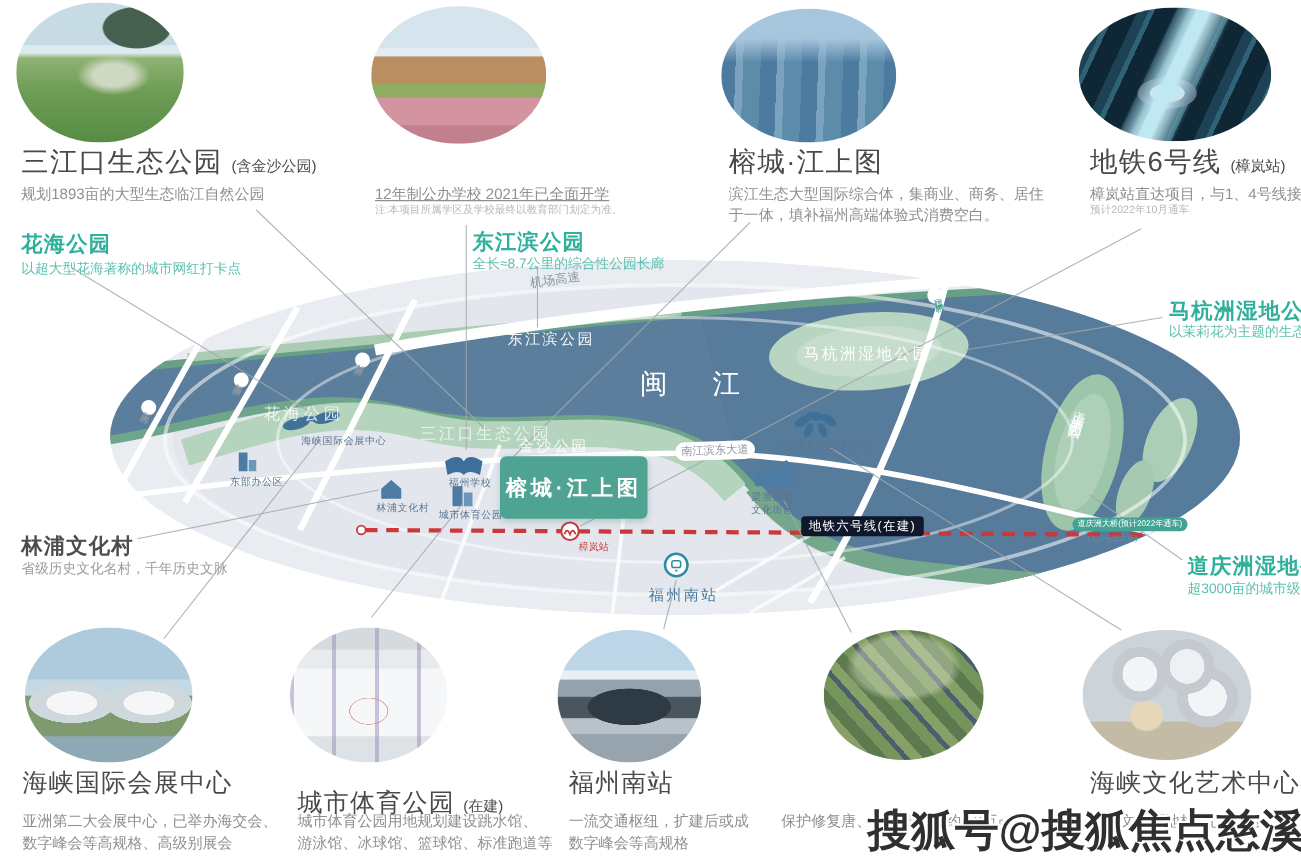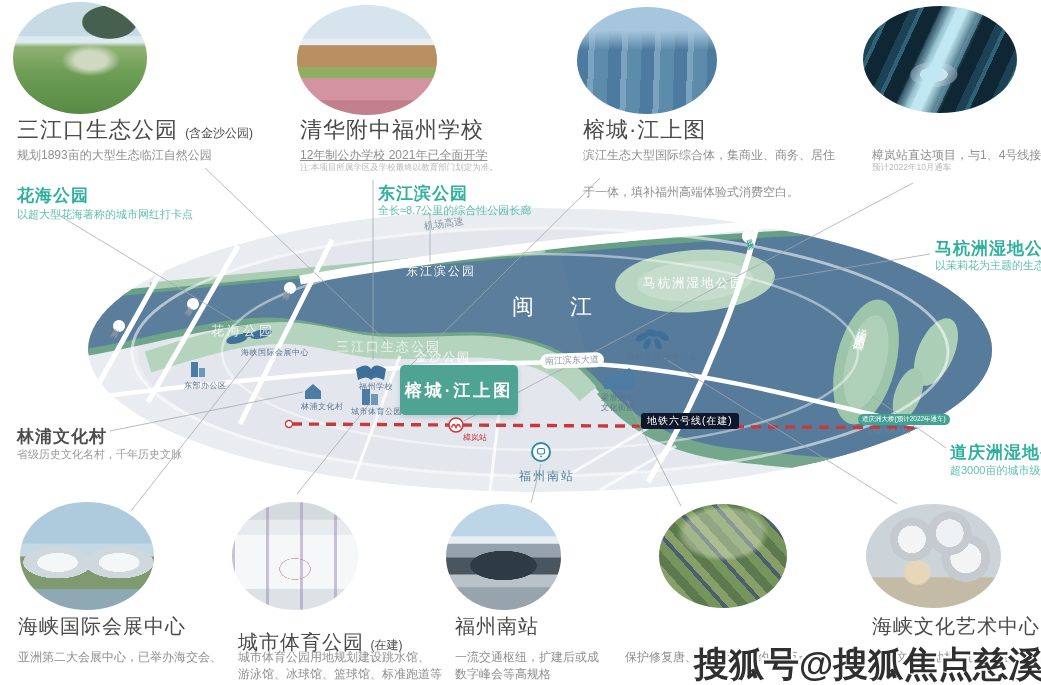--- a/index.html
+++ b/index.html
@@ -165,34 +165,35 @@
   </svg>
 
   <div class="photo p1 abs" style="left:13px;top:2px;width:134px;height:112px;"></div>
   <div class="card-title" style="left:17px;top:115px;">
     <span>三江口生态公园</span>
     <span class="suf">(含金沙公园)</span>
   </div>
   <div class="card-desc" style="left:17px;top:146px;">规划1893亩的大型生态临江自然公园</div>
 
   <div class="photo p2 abs" style="left:297px;top:5px;width:140px;height:110px;"></div>
-  <div class="card-title" style="left:300px;top:115px;">
-    <span>清华附中福州学校</span>
-  </div>
   <div class="card-desc" style="left:300px;top:146px;text-decoration:underline;">12年制公办学校 2021年已全面开学</div>
   <div class="card-note" style="left:300px;top:162px;">注:本项目所属学区及学校最终以教育部门划定为准。</div>
 
   <div class="photo p3 abs" style="left:577px;top:7px;width:140px;height:107px;"></div>
   <div class="card-title" style="left:583px;top:115px;">
     <span>榕城·江上图</span>
   </div>
   <div class="card-desc" style="left:583px;top:146px;">滨江生态大型国际综合体，集商业、商务、居住</div>
-  <div class="card-desc" style="left:583px;top:163px;margin-top:20px;">于一体，填补福州高端体验式消费空白。</div>
+  <div class="card-desc" style="left:583px;top:163px;">于一体，填补福州高端体验式消费空白。</div>
 
   <div class="photo p4 abs" style="left:863px;top:6px;width:154px;height:107px;"></div>
+  <div class="card-title" style="left:872px;top:115px;">
+    <span>地铁6号线</span>
+    <span class="suf">(樟岚站)</span>
+  </div>
   <div class="card-desc" style="left:872px;top:146px;">樟岚站直达项目，与1、4号线接驳</div>
   <div class="card-note" style="left:872px;top:162px;">预计2022年10月通车</div>
 
   <div class="side-title teal" style="left:17px;top:184px;">花海公园</div>
   <div class="side-desc teal-light" style="left:17px;top:207px;">以超大型花海著称的城市网红打卡点</div>
 
   <div class="side-title teal" style="left:378px;top:182px;">东江滨公园</div>
   <div class="side-desc teal-light" style="left:378px;top:203px;">全长≈8.7公里的综合性公园长廊</div>
 
   <div class="side-title dark" style="left:17px;top:425px;">林浦文化村</div>
@@ -230,20 +231,21 @@
   <div class="mlabel vpill" style="left:113px;top:320px;transform:rotate(29deg);">鼓山大桥</div>
   <div class="mlabel vpill" style="left:187px;top:298px;transform:rotate(30deg);">魁浦大桥</div>
   <div class="mlabel vpill" style="left:284px;top:282px;transform:rotate(27deg);">林浦大桥</div>
   <div class="mlabel vpill" style="left:742px;top:230px;transform:rotate(-13deg);color:#3fa08f;">三江口大桥</div>
 
   <div class="photo p5 abs" style="left:20px;top:502px;width:134px;height:108px;"></div>
   <div class="card-title" style="left:18px;top:613px;font-size:20px;">
     <span>海峡国际会展中心</span>
   </div>
   <div class="card-desc" style="left:18px;top:648px;">亚洲第二大会展中心，已举办海交会、</div>
+  <div class="card-desc" style="left:18px;top:665px;">数字峰会等高规格、高级别展会</div>
 
   <div class="photo p6 abs" style="left:232px;top:502px;width:126px;height:108px;"></div>
   <div class="card-title" style="left:238px;top:613px;font-size:20px;margin-top:16px;">
     <span>城市体育公园</span>
     <span class="suf">(在建)</span>
   </div>
   <div class="card-desc" style="left:238px;top:648px;">城市体育公园用地规划建设跳水馆、</div>
   <div class="card-desc" style="left:238px;top:665px;">游泳馆、冰球馆、篮球馆、标准跑道等</div>
 
   <div class="photo p7 abs" style="left:446px;top:504px;width:115px;height:106px;"></div>

